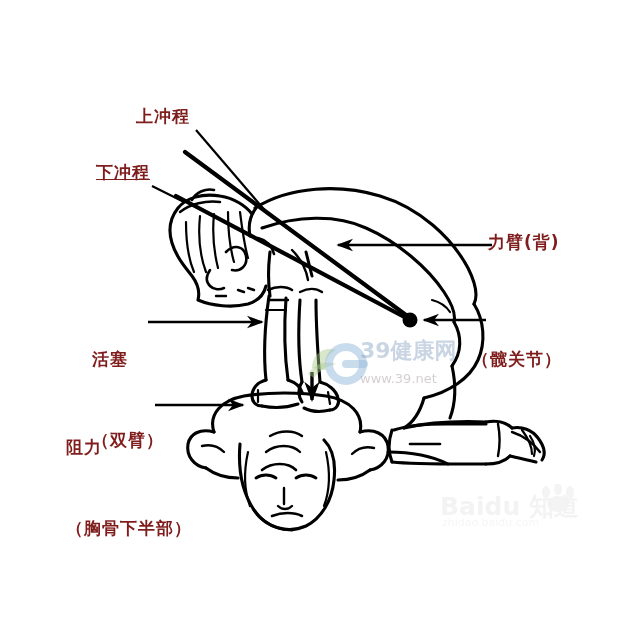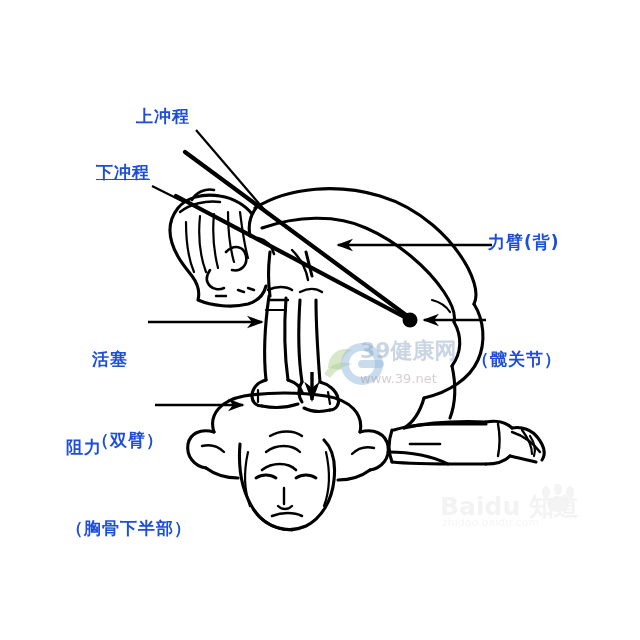--- a/index.html
+++ b/index.html
@@ -22,21 +22,21 @@
   }
   #figure-svg {
     position: absolute;
     left: 0;
     top: 0;
     width: 640px;
     height: 640px;
   }
   .label {
     position: absolute;
-    color: #1d4ed8;
+    color: #7f1d1d;
     font-weight: 700;
     font-size: 17px;
     line-height: 25px;
     letter-spacing: 1px;
     white-space: pre;
     font-family: "DejaVu Sans", "Liberation Sans", sans-serif;
   }
   .label-2line { line-height: 27px; }
   #label-up-stroke   { left: 136px; top: 104px; }
   #label-down-stroke { left: 96px;  top: 160px; text-decoration: underline; }
@@ -44,21 +44,20 @@
   #label-resistance  { left: 66px;  top: 380px; text-align: left; }
   #label-force-arm   { left: 488px; top: 230px; }
   #label-fulcrum     { left: 472px; top: 292px; text-align: left; }
   .wm-39 {
     position: absolute;
     left: 302px;
     top: 334px;
     width: 190px;
     height: 56px;
     pointer-events: none;
-    padding-left: 16px;
   }
   .wm-39-text {
     position: absolute;
     left: 58px;
     top: 2px;
     font-size: 22px;
     font-weight: 700;
     color: rgba(120,150,185,0.40);
     white-space: pre;
     font-family: "DejaVu Sans", "Liberation Sans", sans-serif;

